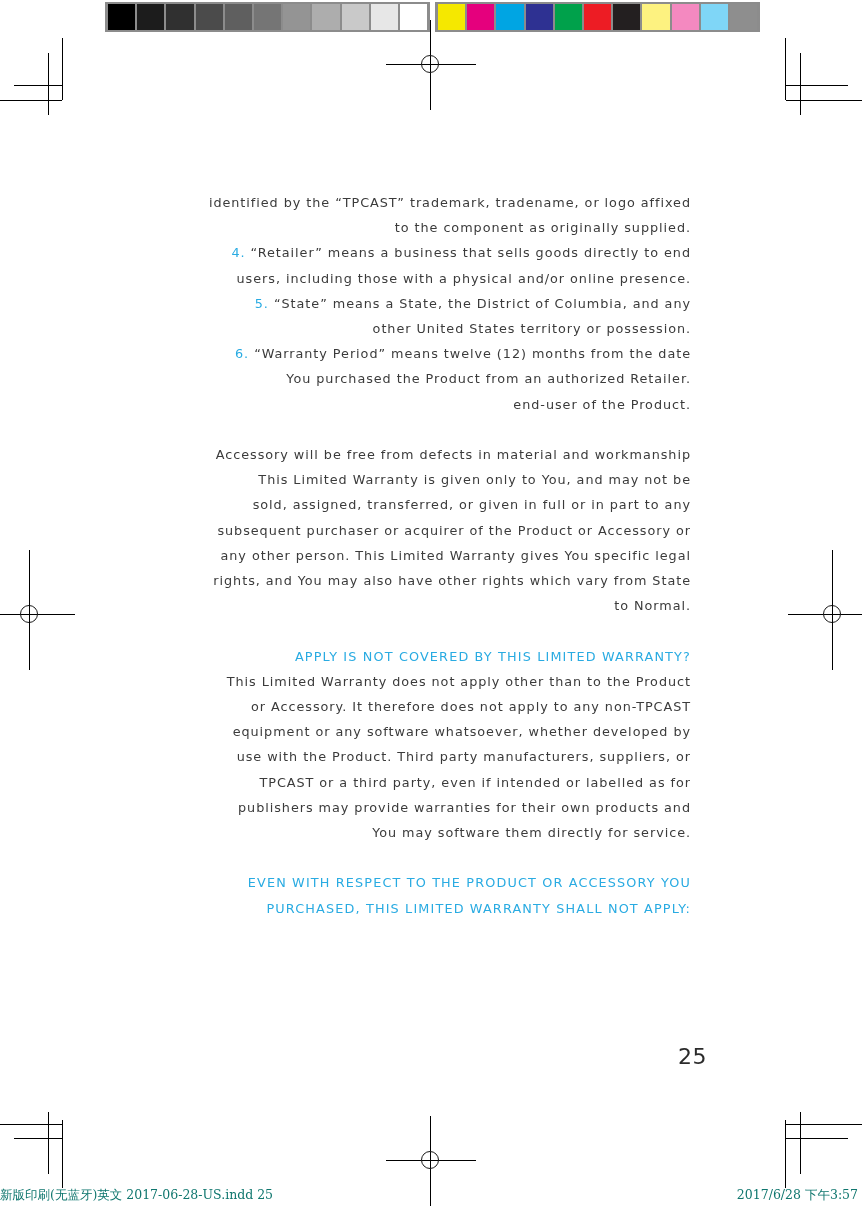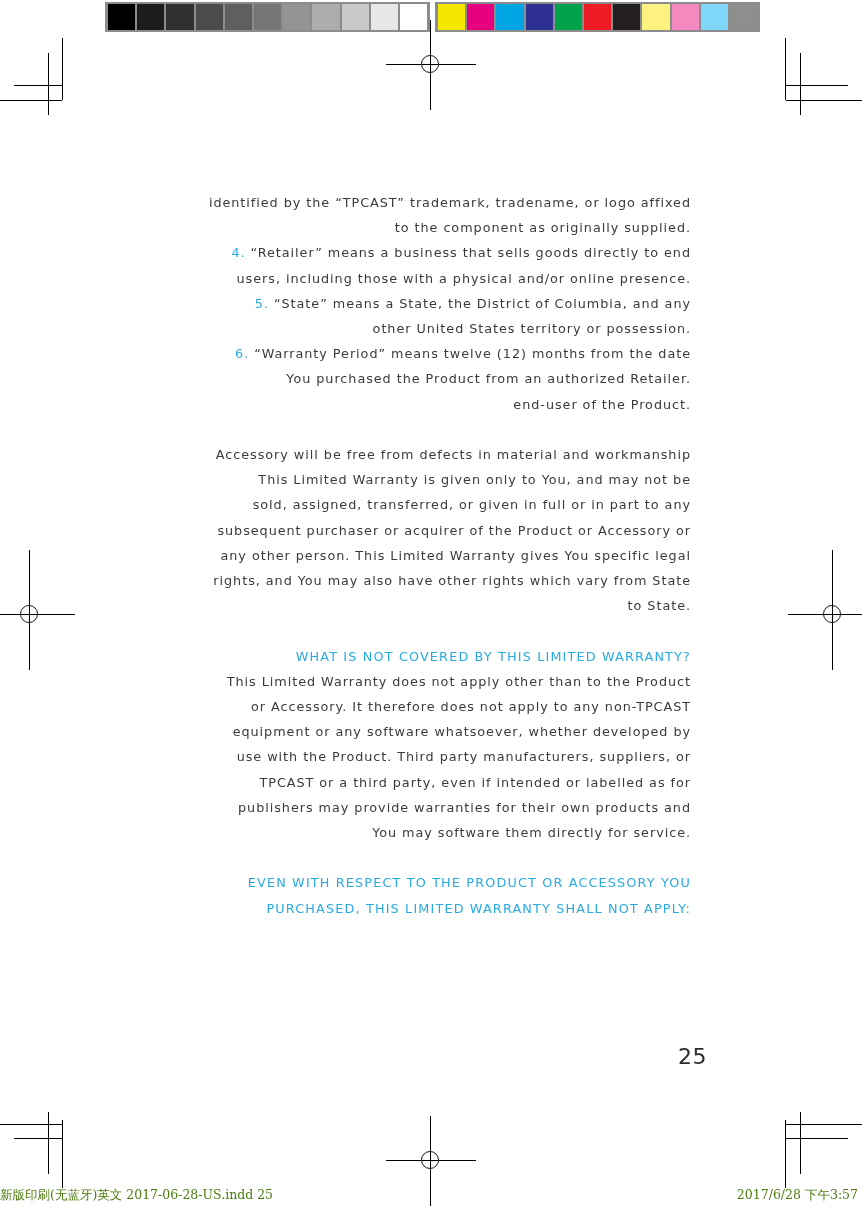--- a/index.html
+++ b/index.html
@@ -107,21 +107,21 @@
     color: #2b2b2b;
     letter-spacing: 0.5px;
     font-family: "DejaVu Sans", "Liberation Sans", sans-serif;
   }
 
   
   .slug {
     position: absolute;
     bottom: 4px;
     font-size: 12.5px;
-    color: #4d7c0f;
+    color: #0f766e;
     font-family: "DejaVu Serif", "Liberation Serif", serif;
     white-space: nowrap;
   }
   .slug-left { left: 0px; }
   .slug-right { right: 4px; }
 </style>
 </head>
 <body>
 
 <div class="calib-strip calib-gray">
@@ -205,23 +205,23 @@
     <div class="line"><span class="num">6.</span><span>  “Warranty Period” means twelve (12) months from the date</span></div>
     <div class="line"><span>You purchased the Product from an authorized Retailer.</span></div>
     <div class="line"><span>end-user of the Product.</span></div>
     <div class="spacer"></div>
     <div class="line"><span>Accessory will be free from defects in material and workmanship</span></div>
     <div class="line"><span>This Limited Warranty is given only to You, and may not be</span></div>
     <div class="line"><span>sold, assigned, transferred, or given in full or in part to any</span></div>
     <div class="line"><span>subsequent purchaser or acquirer of the Product or Accessory or</span></div>
     <div class="line"><span>any other person. This Limited Warranty gives You specific legal</span></div>
     <div class="line"><span>rights, and You may also have other rights which vary from State</span></div>
-    <div class="line"><span>to State.</span></div>
+    <div class="line"><span>to Normal.</span></div>
     <div class="spacer"></div>
-    <div class="heading">WHAT IS NOT COVERED BY THIS LIMITED WARRANTY?</div>
+    <div class="heading">APPLY IS NOT COVERED BY THIS LIMITED WARRANTY?</div>
     <div class="line"><span>This Limited Warranty does not apply other than to the Product</span></div>
     <div class="line"><span>or Accessory. It therefore does not apply to any non-TPCAST</span></div>
     <div class="line"><span>equipment or any software whatsoever, whether developed by</span></div>
     <div class="line"><span>use with the Product. Third party manufacturers, suppliers, or</span></div>
     <div class="line"><span>TPCAST or a third party, even if intended or labelled as for</span></div>
     <div class="line"><span>publishers may provide warranties for their own products and</span></div>
     <div class="line"><span>You may software them directly for service.</span></div>
     <div class="spacer"></div>
     <div class="heading">EVEN WITH RESPECT TO THE PRODUCT OR ACCESSORY YOU</div>
     <div class="heading">PURCHASED, THIS LIMITED WARRANTY SHALL NOT APPLY:</div>

